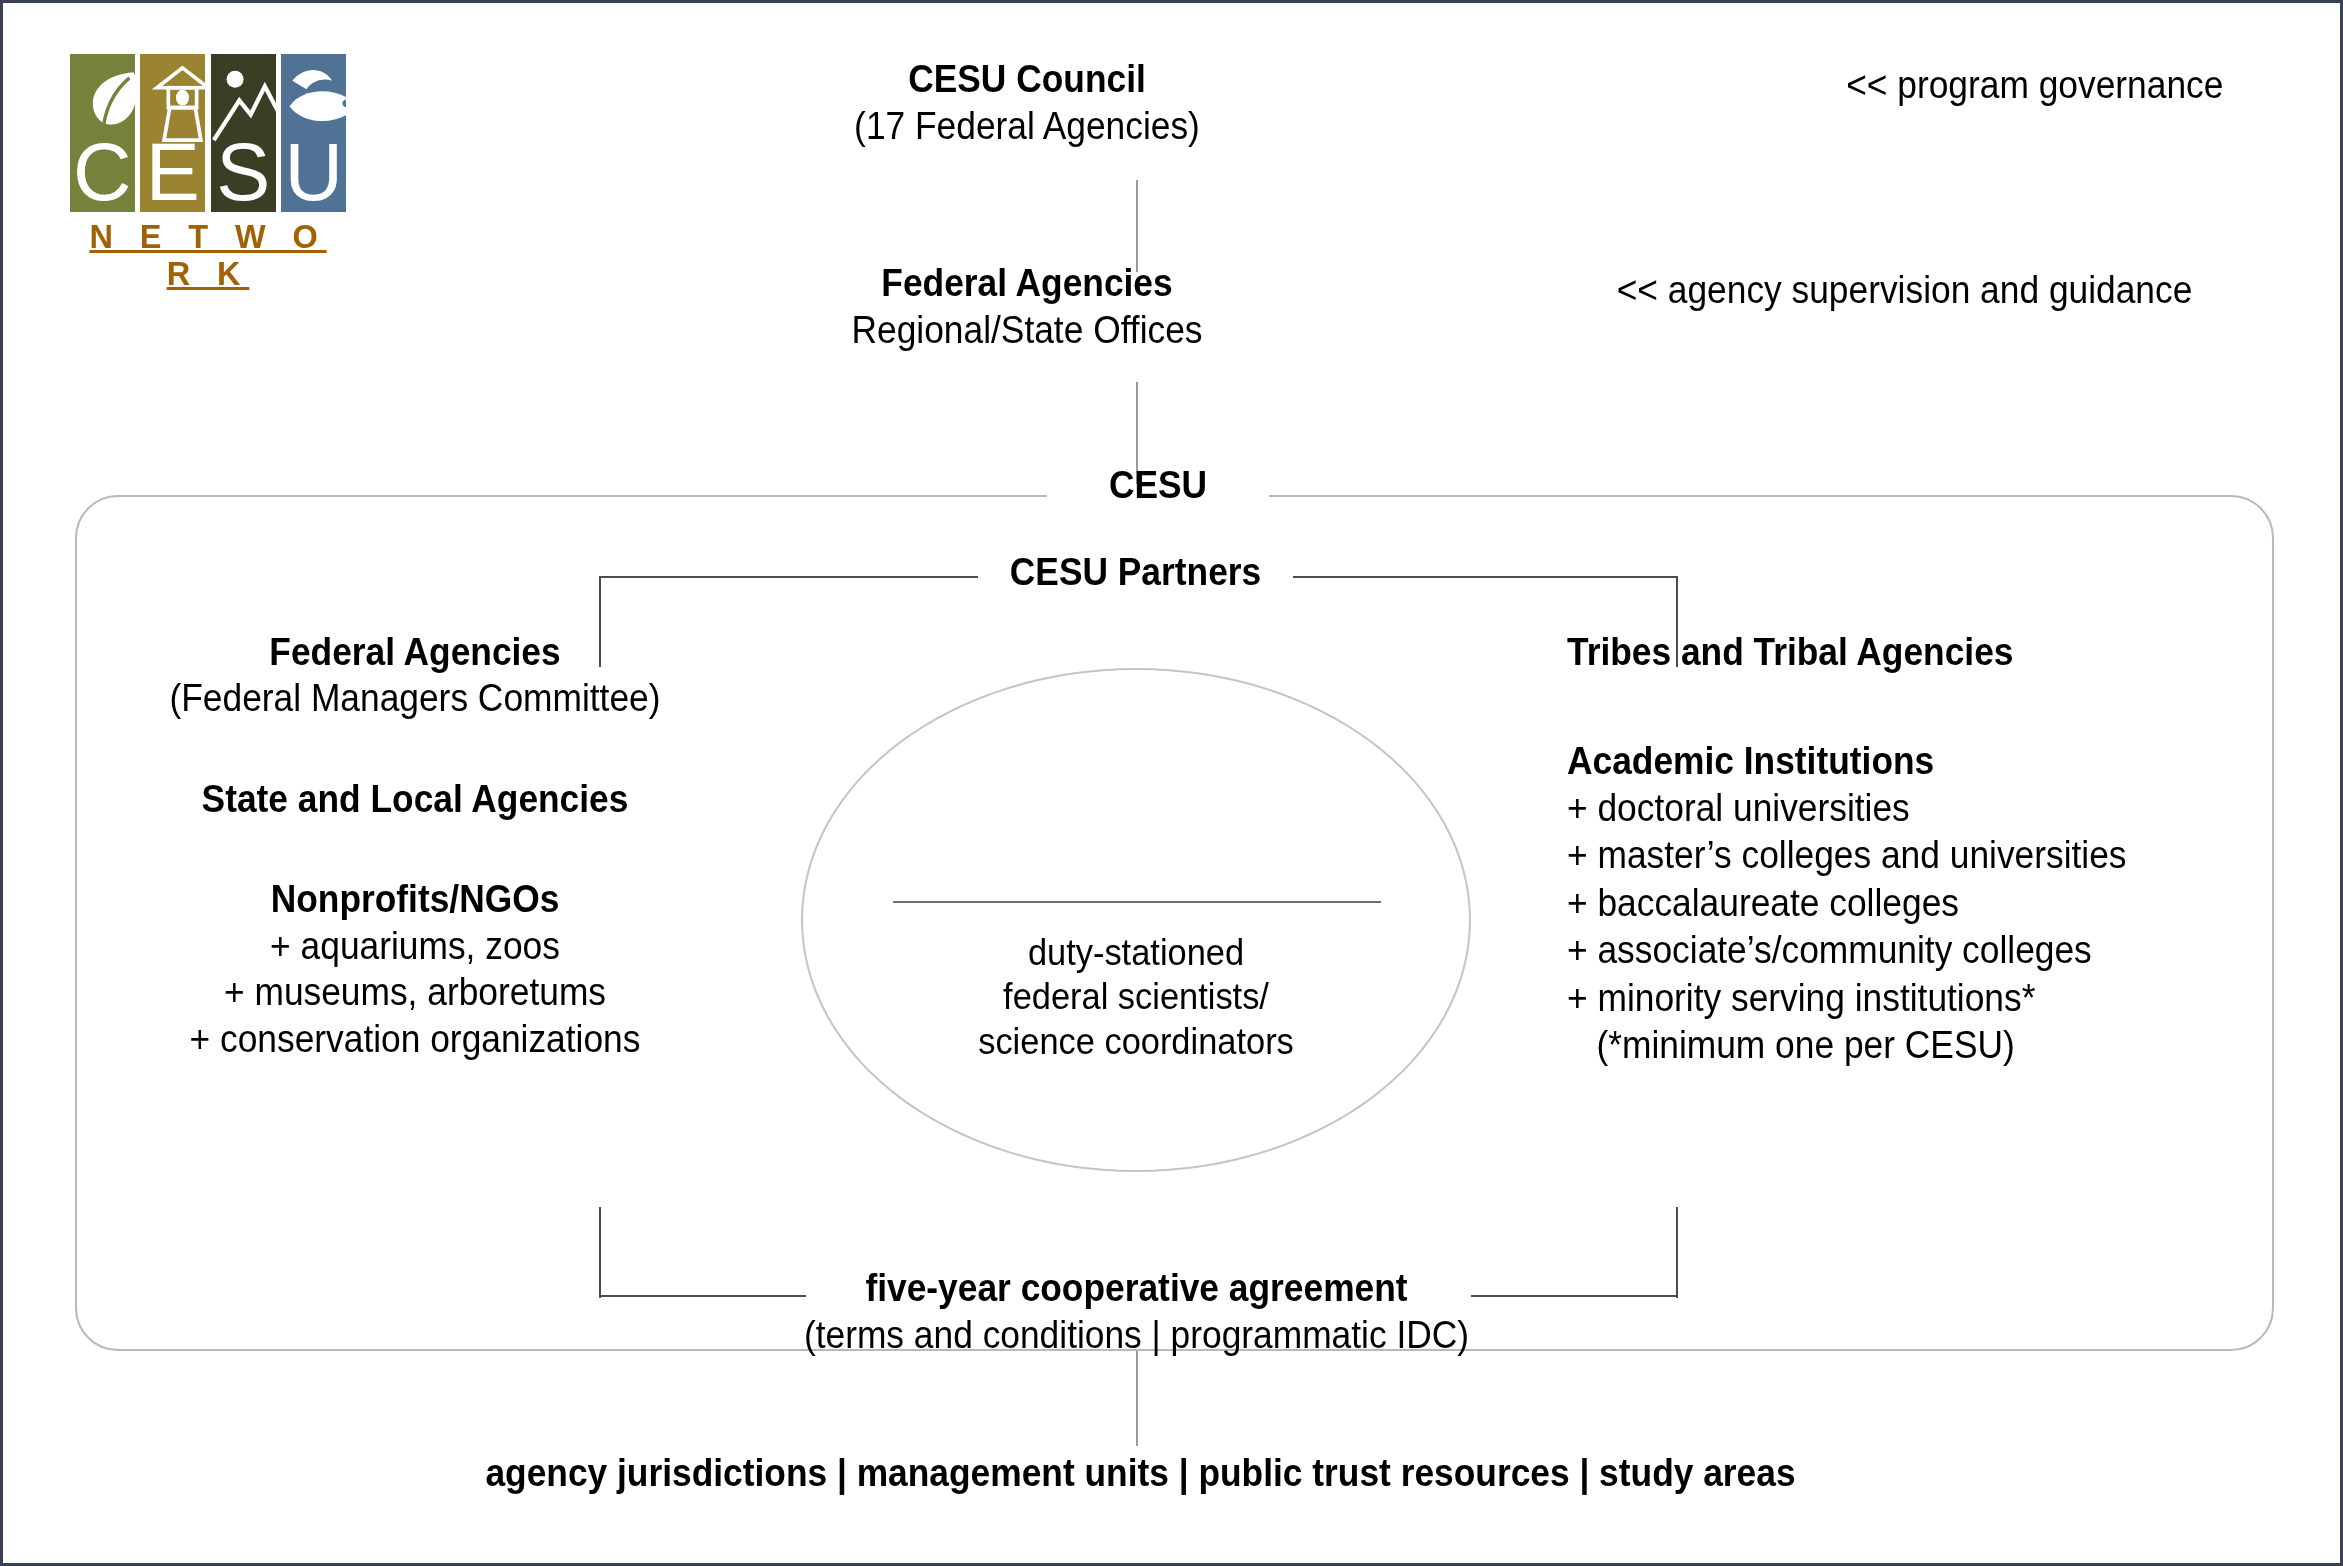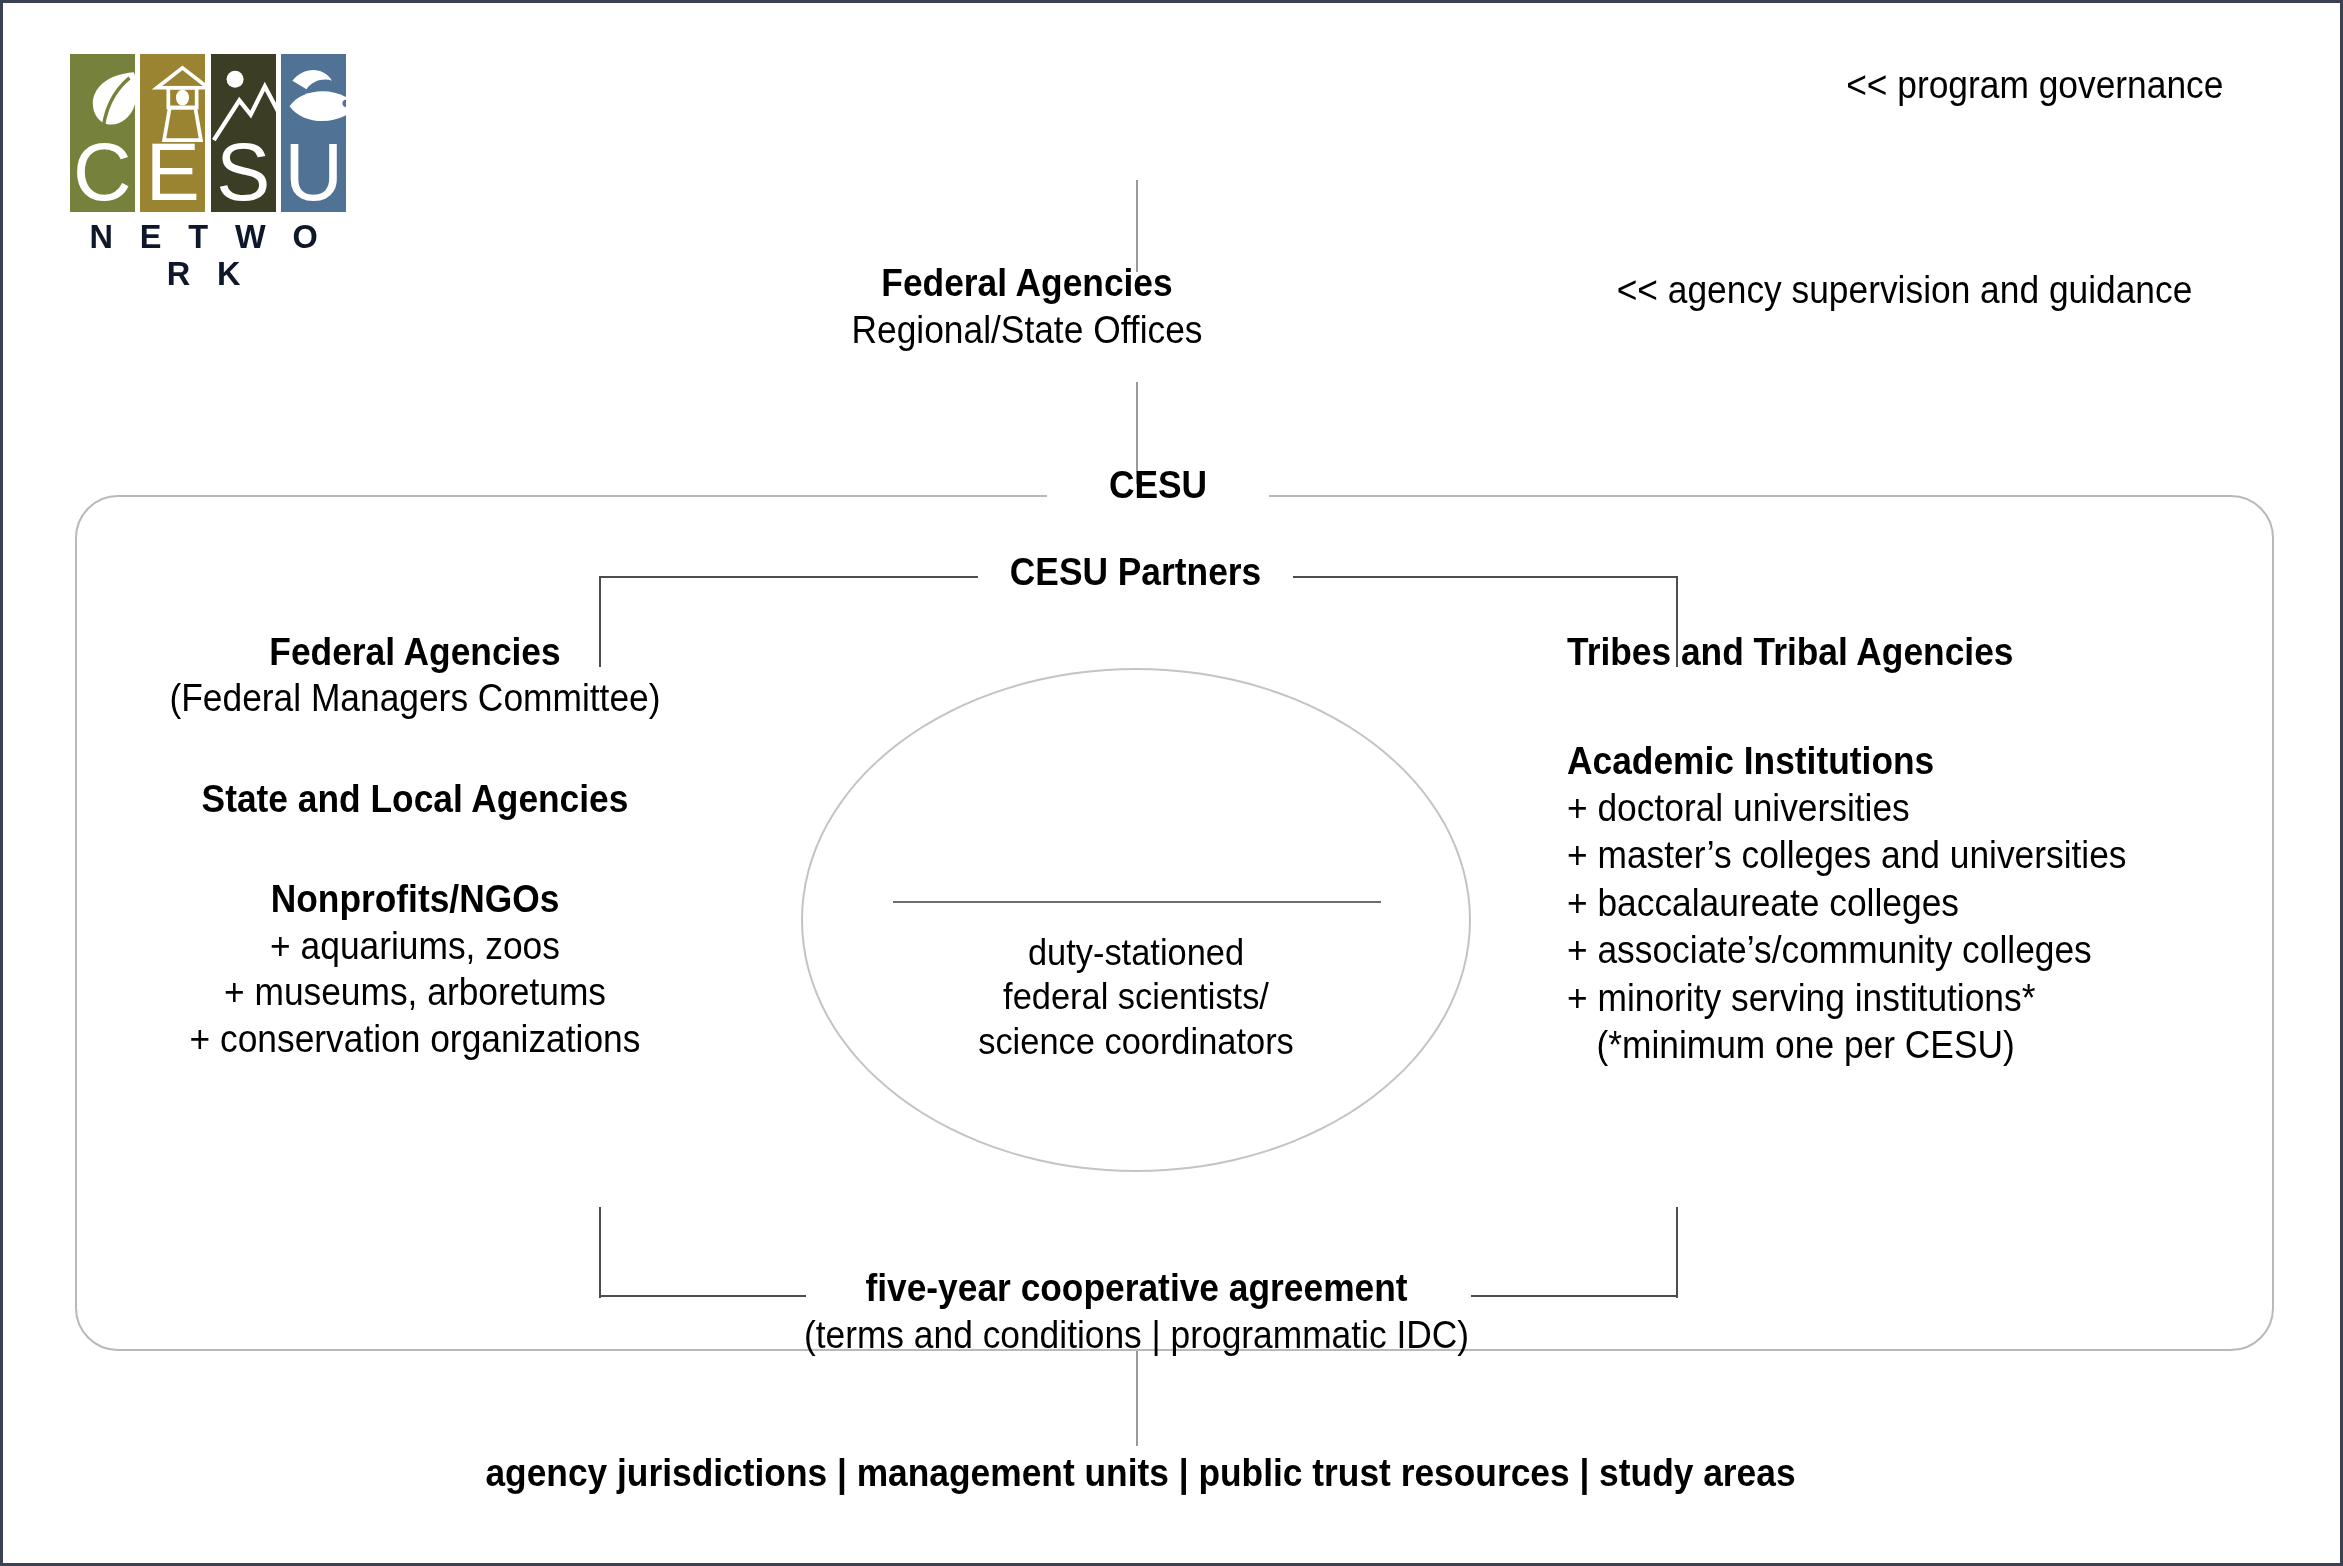--- a/index.html
+++ b/index.html
@@ -121,23 +121,27 @@
       <div class="logo-tile" style="background:#4f7295;">
         <svg class="logo-art" viewBox="0 0 60 60">
           <path d="M8 16 C16 6 30 6 36 16 C30 14 22 16 18 22 Z" fill="#fff"></path>
           <path d="M6 34 C16 20 42 20 54 34 C42 48 16 48 6 34 Z" fill="#fff"></path>
           <circle cx="46" cy="32" r="2.6" fill="#4f7295"></circle>
         </svg>
         <div class="logo-letters">U</div>
       </div>
 
     </div>
-    <div id="logo-network" style="color:#0f172a;">N E T W O R K</div>
-  </div>
-
+    <div id="logo-network" style="color:#a16207;text-decoration:underline;">N E T W O R K</div>
+  </div>
+
+  <div class="abs ctr" style="left:768px; top:57px; width:512px;">
+    <div class="sz-head t-bold cond line">CESU Council</div>
+    <div class="sz-sub cond line" style="margin-top:7.9px;">(17 Federal Agencies)</div>
+  </div>
 
   <div class="abs sz-note cond line" style="left:1829px; top:63px;">&lt;&lt; program governance</div>
 
   <div class="abs vline" style="left:1133px; top:177px; height:92px;"></div>
 
   <div class="abs ctr" style="left:768px; top:261px; width:512px;">
     <div class="sz-head t-bold cond line">Federal Agencies</div>
     <div class="sz-sub cond line" style="margin-top:7.9px;">Regional/State Offices</div>
   </div>
 

